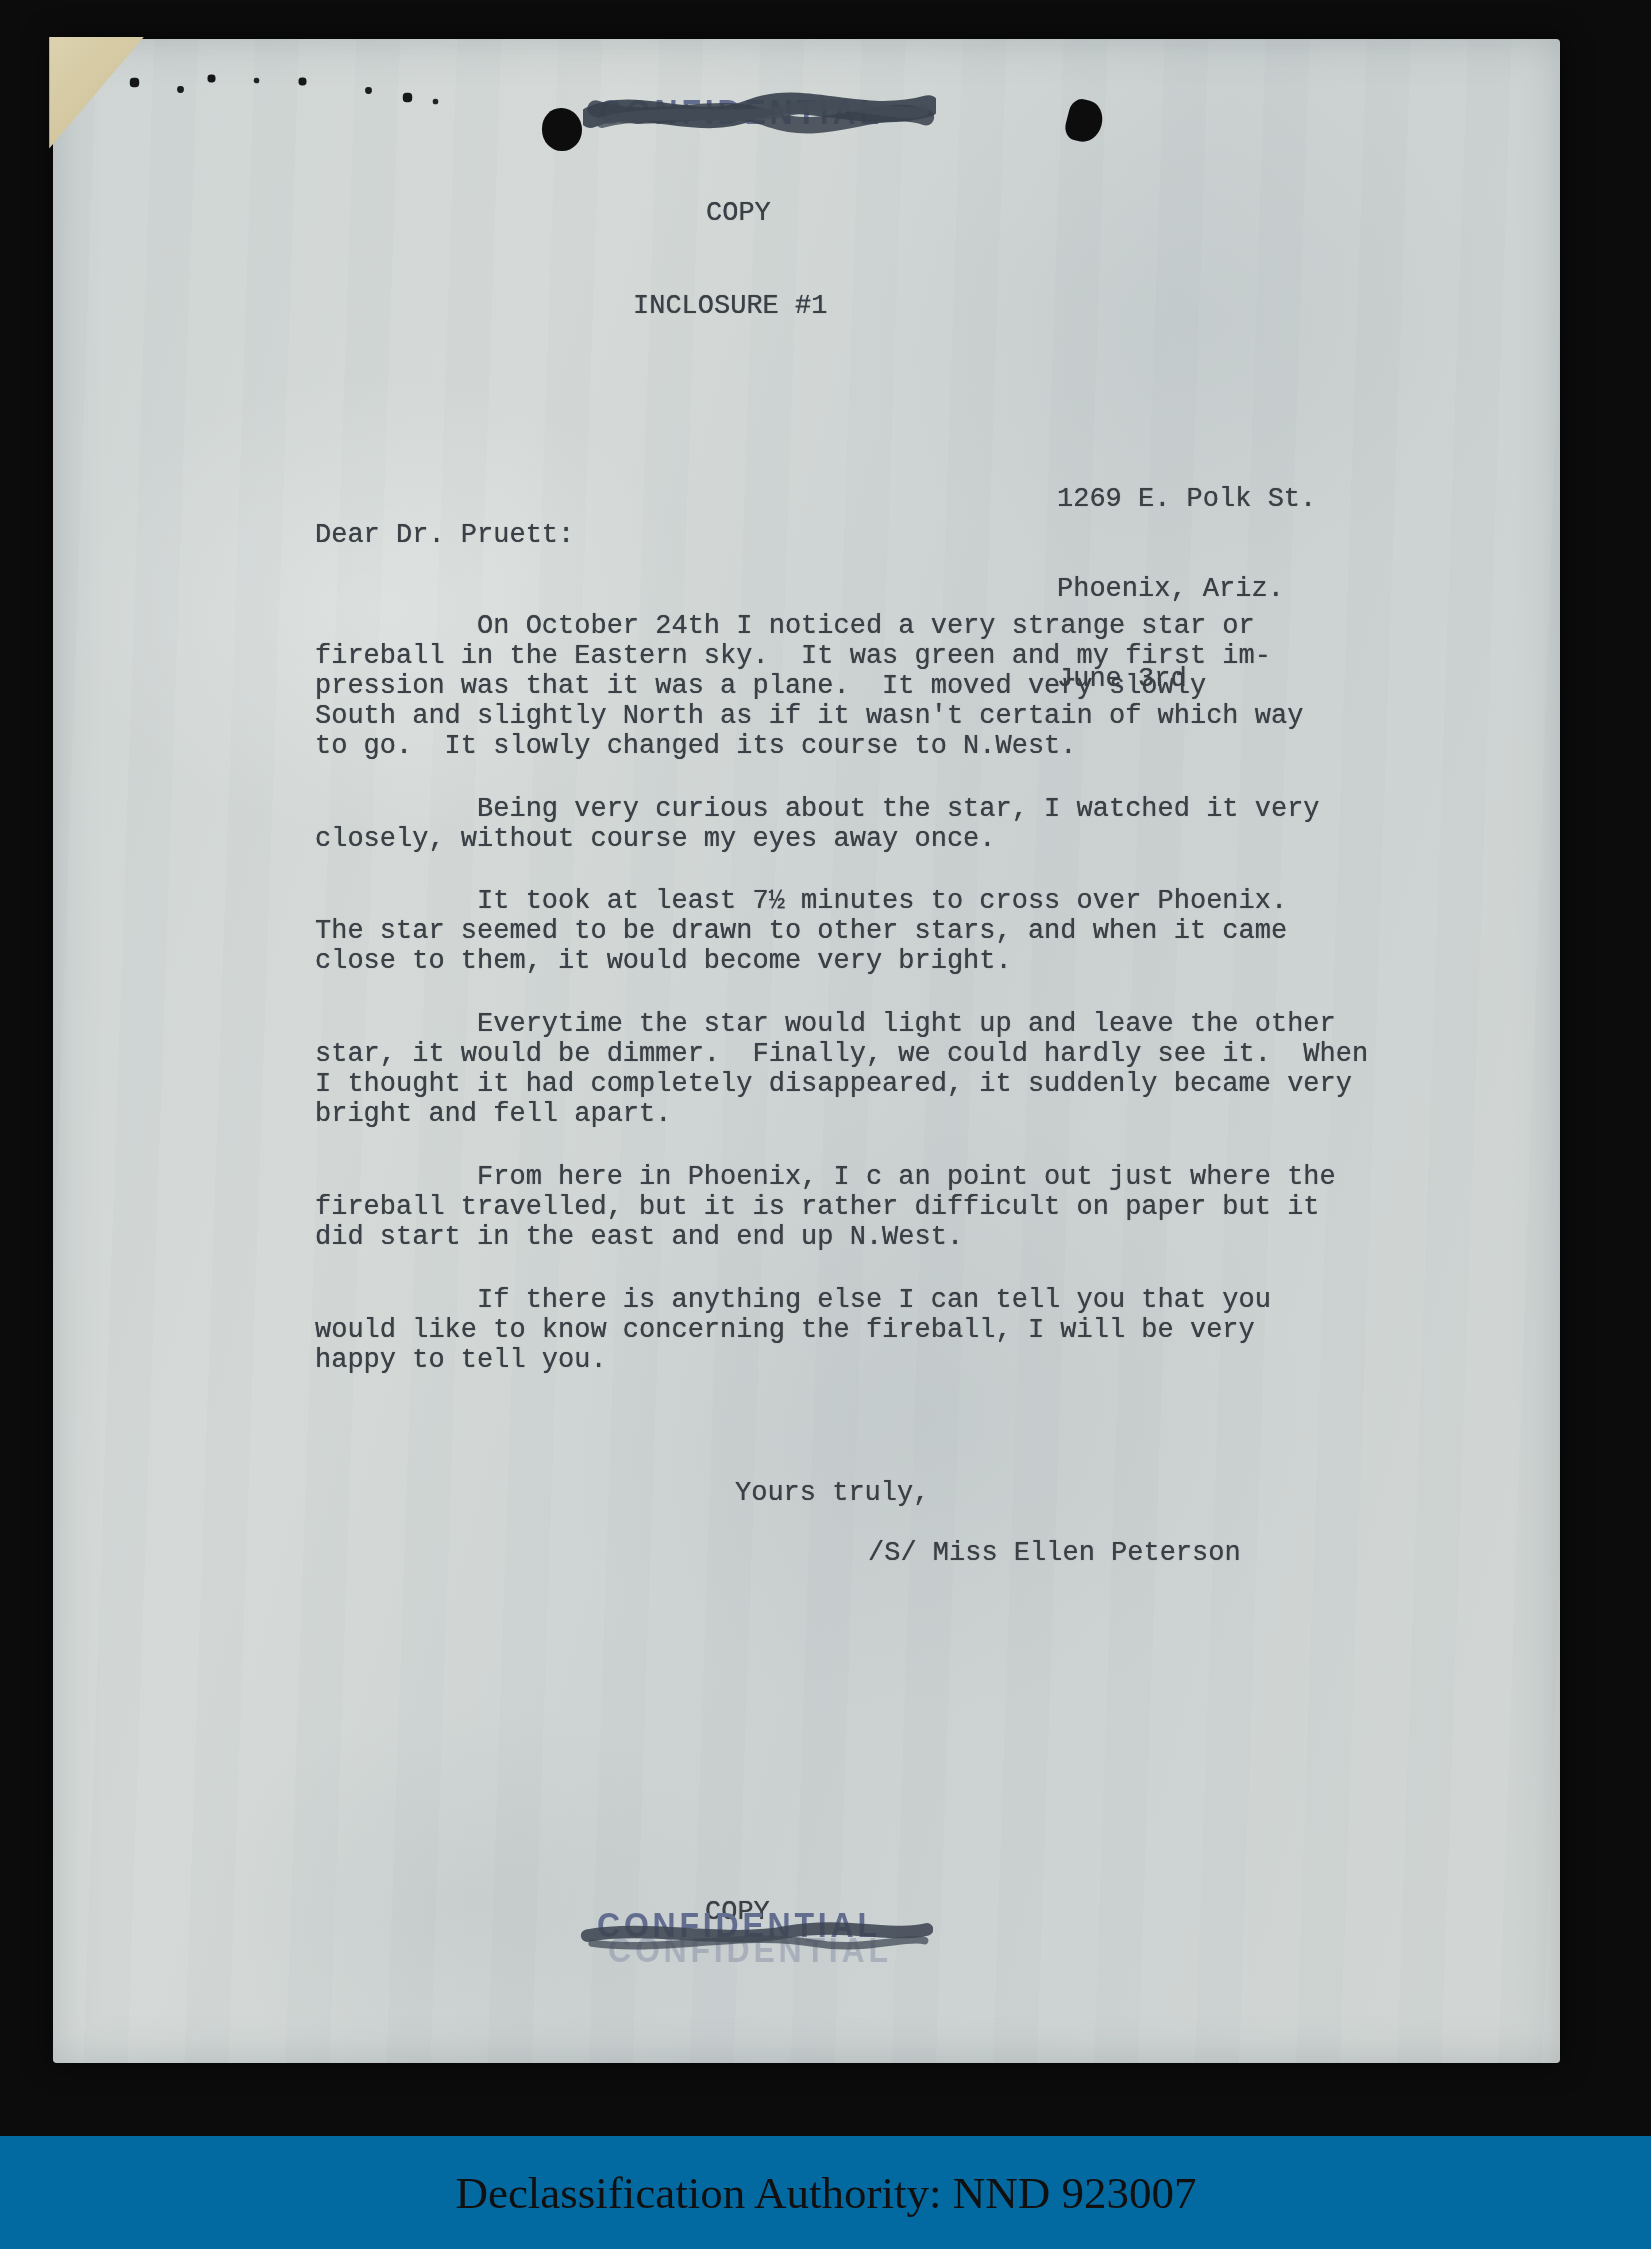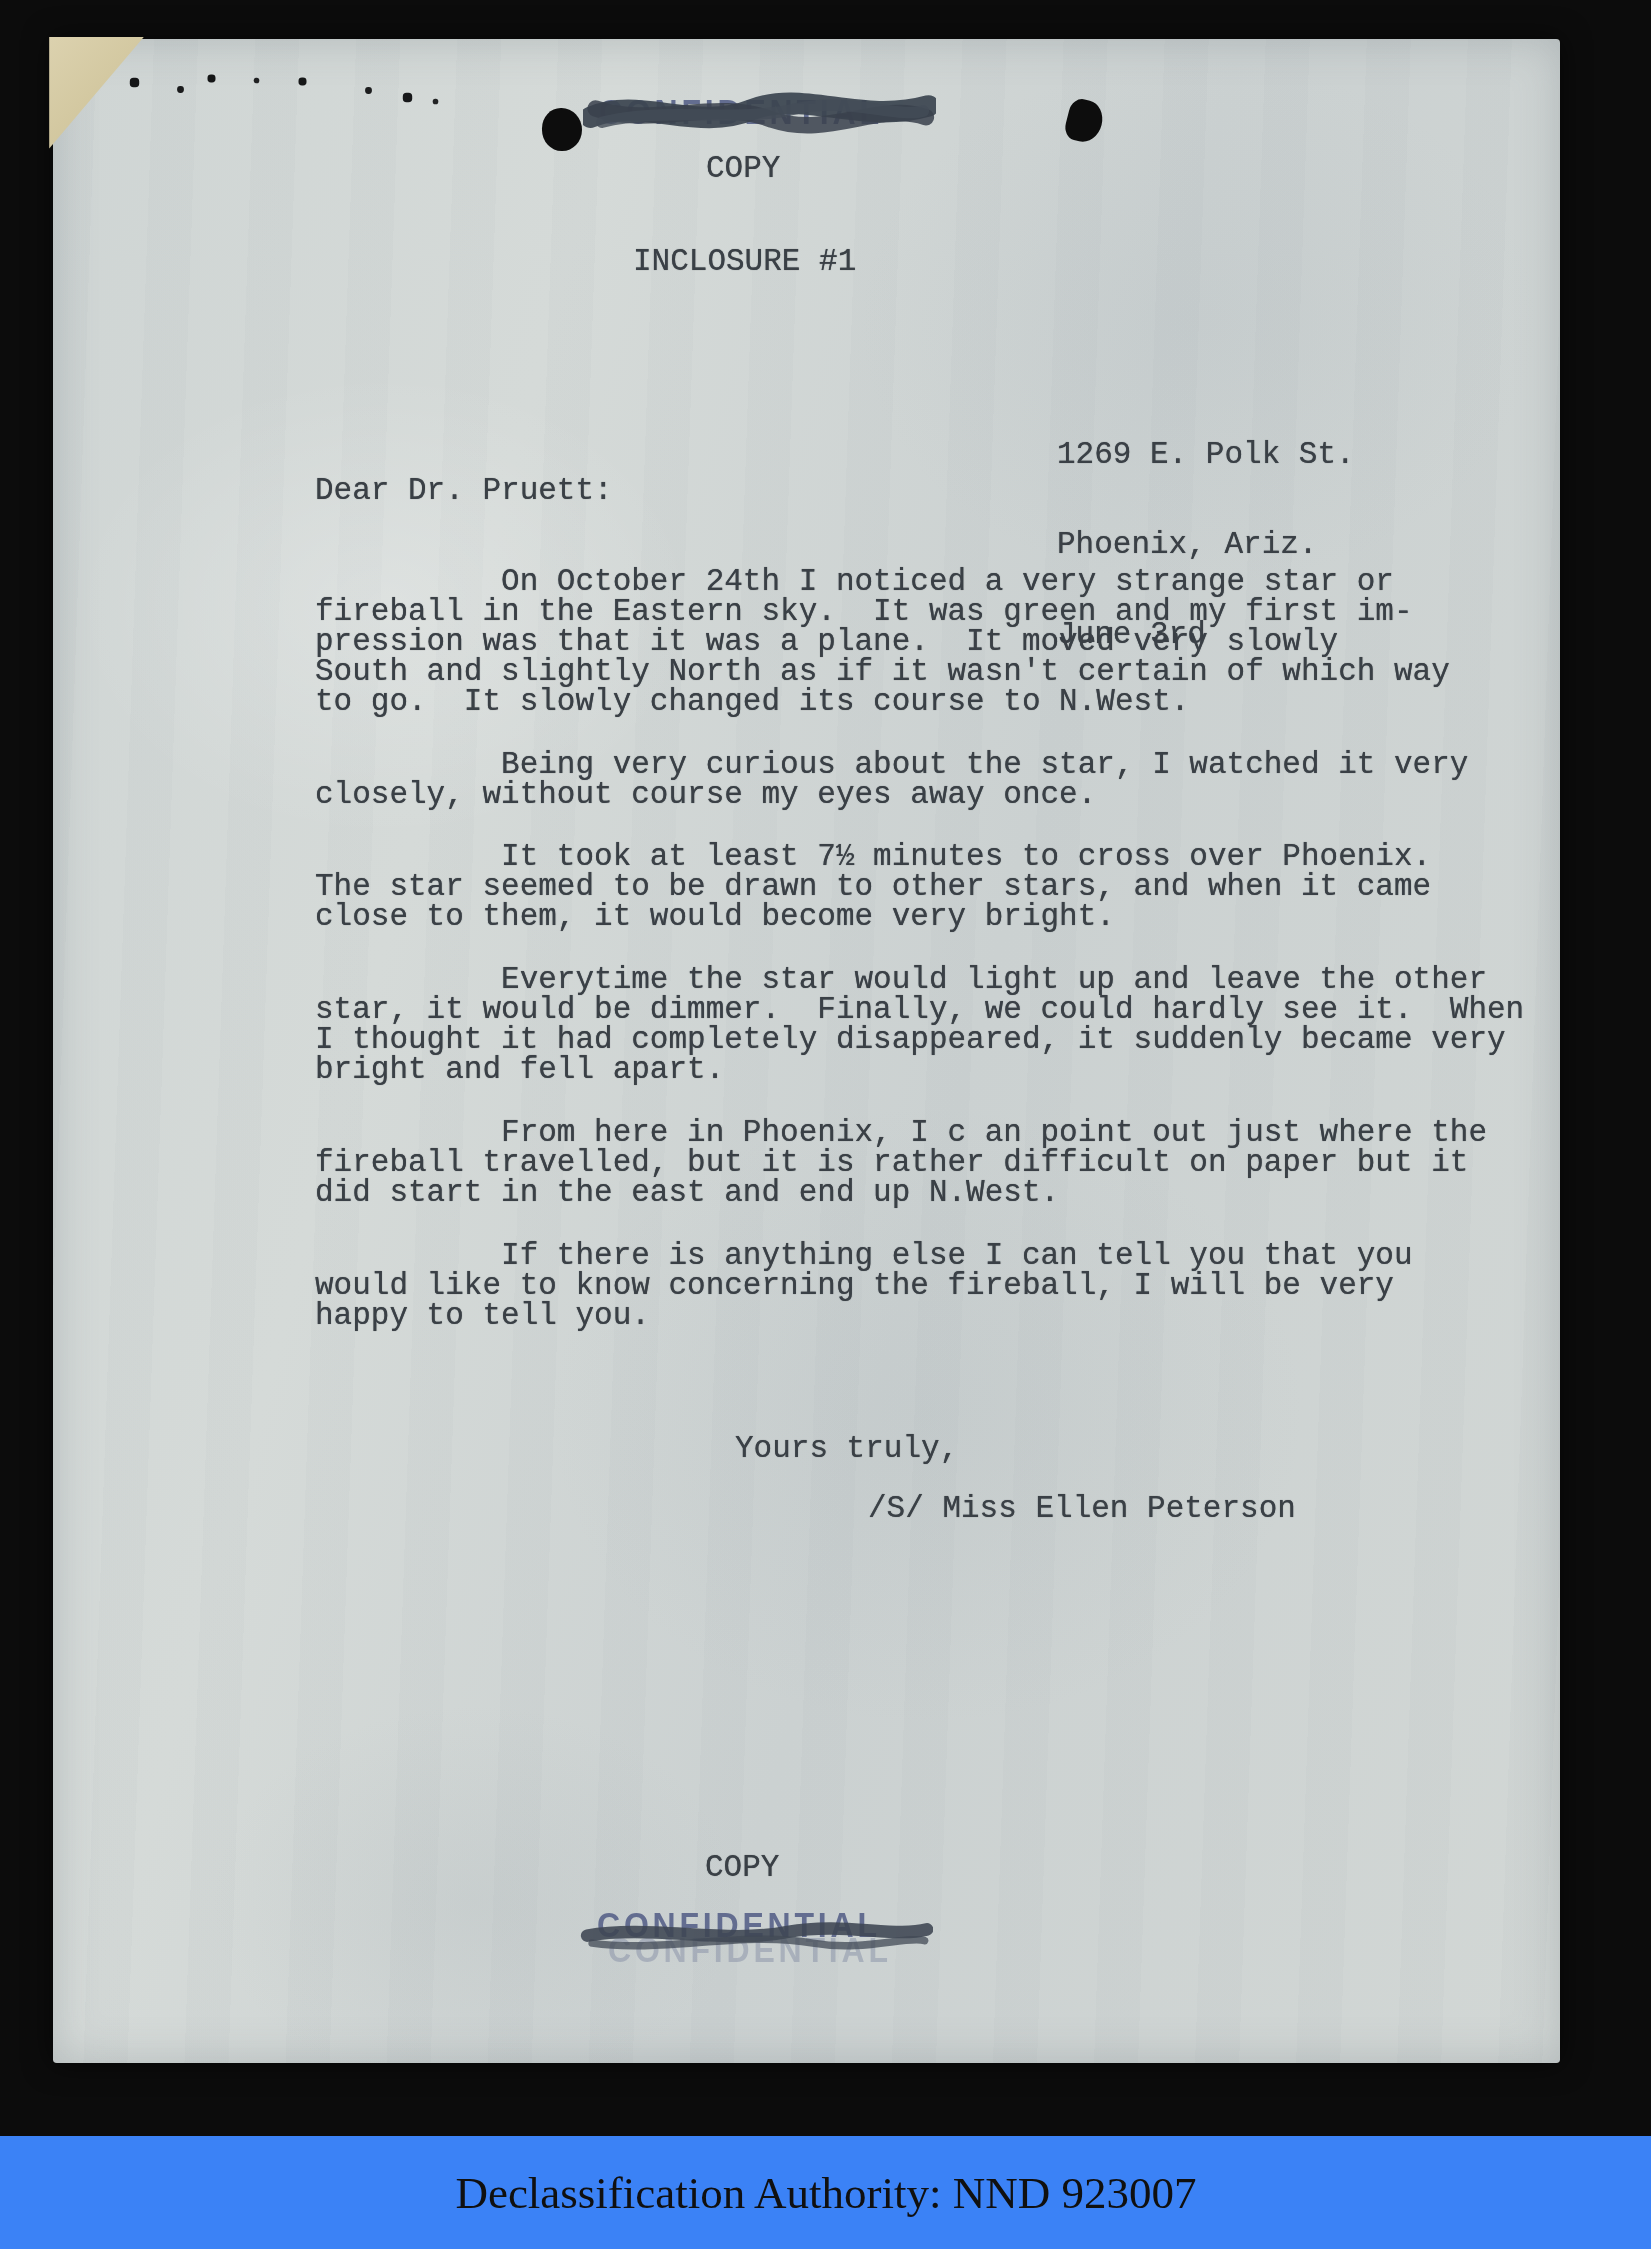--- a/index.html
+++ b/index.html
@@ -50,43 +50,44 @@
   }
   .hole {
     position: absolute;
     background: #0d0d0d;
   }
   .hole.left  { left: 489px; top: 69px; width: 40px; height: 43px; border-radius: 48% 52% 50% 50%; }
   .hole.right { left: 1014px; top: 61px; width: 35px; height: 42px; border-radius: 42% 58% 60% 40%; transform: rotate(14deg); }
   .typew {
     position: absolute;
     font-family: "Liberation Mono", "DejaVu Sans Mono", monospace;
-    font-size: 31px;
+    font-size: 27px;
     line-height: 30px;
     color: #3a4046;
     white-space: pre;
     text-shadow: 0 0 0.8px rgba(50,56,62,0.85);
+    margin-top: 44px;
   }
   .stamp {
     position: absolute;
     font-family: "Liberation Sans", "DejaVu Sans", sans-serif;
     font-weight: 700;
     font-size: 32px;
     letter-spacing: 3.8px;
     color: #636d90;
     transform: scaleY(1.12);
     white-space: pre;
   }
   .stamp.ghost { opacity: 0.32; }
   .scribble { position: absolute; pointer-events: none; }
   .footer-bar {
     position: absolute;
     left: 0; bottom: 0;
     width: 1652px; height: 114px;
-    background: #3b82f6;
+    background: #0369a1;
     display: flex;
     align-items: center;
     justify-content: center;
   }
   .footer-text {
     font-family: "Liberation Serif", "DejaVu Serif", serif;
     font-size: 45px;
     color: #101010;
     white-space: pre;
   }

